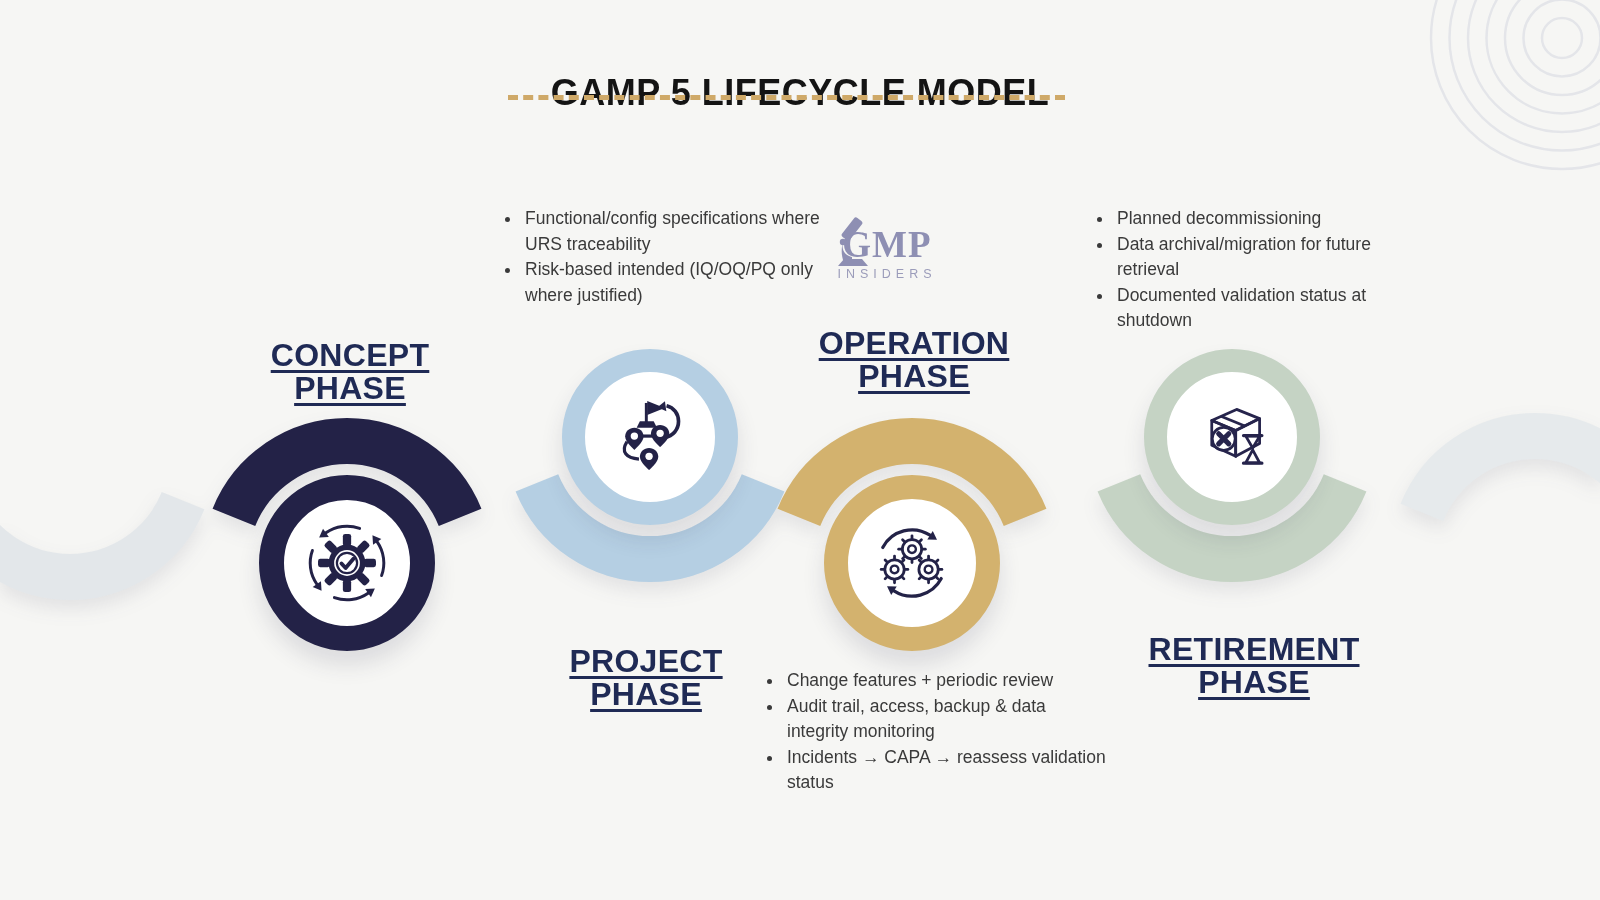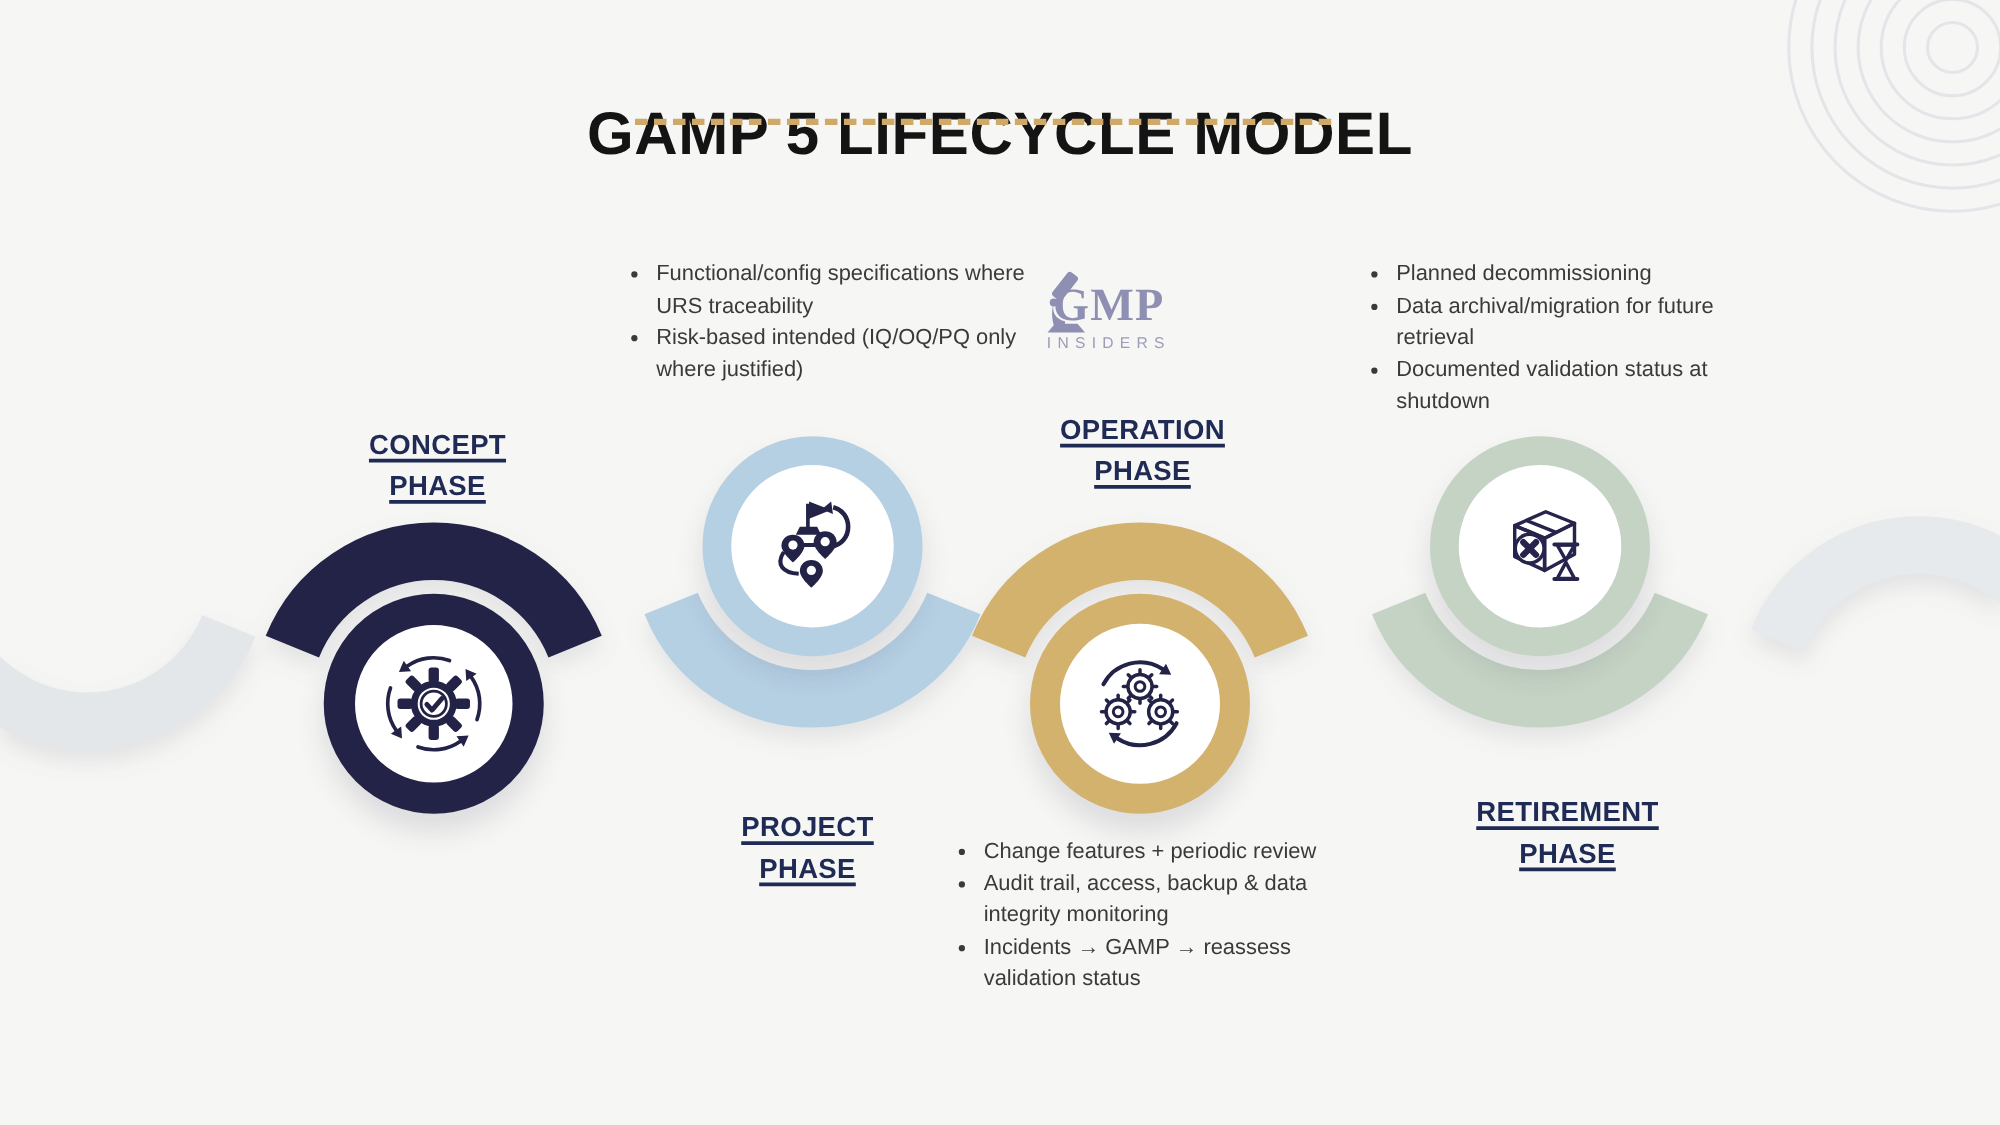--- a/index.html
+++ b/index.html
@@ -4,31 +4,31 @@
 <style>
   html,body{margin:0;padding:0;background:#f6f6f4;}
   .canvas{position:relative;width:1600px;height:900px;background:#f6f6f4;overflow:hidden;
           font-family:"Liberation Sans","DejaVu Sans",sans-serif;}
   
   .spiral{position:absolute;top:0;right:0;opacity:.85;}
   
   .wave{position:absolute;left:0;top:0;filter:drop-shadow(0 9px 9px rgba(60,60,90,.10));}
   
   .title{position:absolute;left:300px;top:48px;width:1000px;text-align:center;
-         font-size:48px;font-weight:bold;letter-spacing:.5px;color:#141414;}
+         font-size:36px;font-weight:bold;letter-spacing:.5px;color:#141414;}
   .title-dash{position:absolute;left:508px;top:95px;width:557px;height:0;
               border-top:5px dashed #cfa968;}
   
   .logo{position:absolute;left:812px;top:224px;width:150px;text-align:center;}
   .logo-gmp{position:relative;display:inline-block;font-family:"Liberation Serif","DejaVu Serif",serif;
             font-size:37px;line-height:42px;font-weight:600;letter-spacing:1px;color:#8e8fb3;}
   .logo-scope{position:absolute;left:-8px;top:-7px;}
   .logo-insiders{font-size:12.5px;letter-spacing:5px;color:#9b9cba;margin-top:1px;}
   
-  .plabel{position:absolute;width:340px;margin:0;text-align:center;font-size:22px;line-height:33px;
+  .plabel{position:absolute;width:340px;margin:0;text-align:center;font-size:32px;line-height:33px;
           font-weight:bold;letter-spacing:.3px;color:#1f2a55;}
   .plabel span{display:block;text-decoration:underline;text-decoration-thickness:3px;text-underline-offset:4px;}
   .plabel-concept{left:180px;top:339px;}
   .plabel-project{left:476px;top:645px;}
   .plabel-operation{left:744px;top:327px;}
   .plabel-retirement{left:1084px;top:633px;}
   
   .pcircle{position:absolute;width:176px;height:176px;box-sizing:border-box;border-radius:50%;
            background:#ffffff;display:flex;align-items:center;justify-content:center;
            box-shadow:0 14px 22px rgba(50,50,80,.13);}
@@ -235,21 +235,21 @@
     </svg>
   </div>
 
   <ul class="bullets bl-project">
     <li>Functional/config specifications where URS traceability</li>
     <li>Risk-based intended (IQ/OQ/PQ only where justified)</li>
   </ul>
   <ul class="bullets bl-operation">
     <li>Change features + periodic review</li>
     <li>Audit trail, access, backup &amp; data integrity monitoring</li>
-    <li>Incidents → GAMP → reassess validation status</li>
+    <li>Incidents → CAPA → reassess validation status</li>
   </ul>
   <ul class="bullets bl-retirement">
     <li>Planned decommissioning</li>
     <li>Data archival/migration for future retrieval</li>
     <li>Documented validation status at shutdown</li>
   </ul>
 
 </div>
 
 </body></html>

